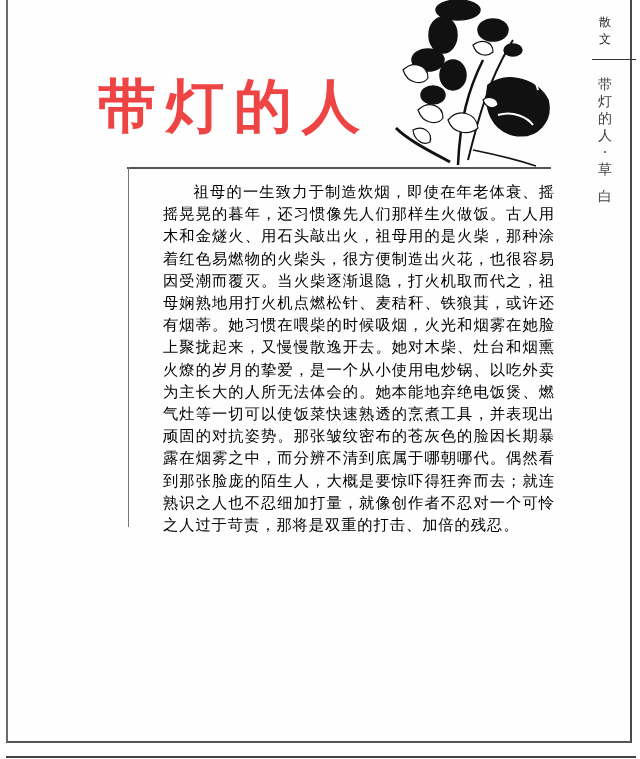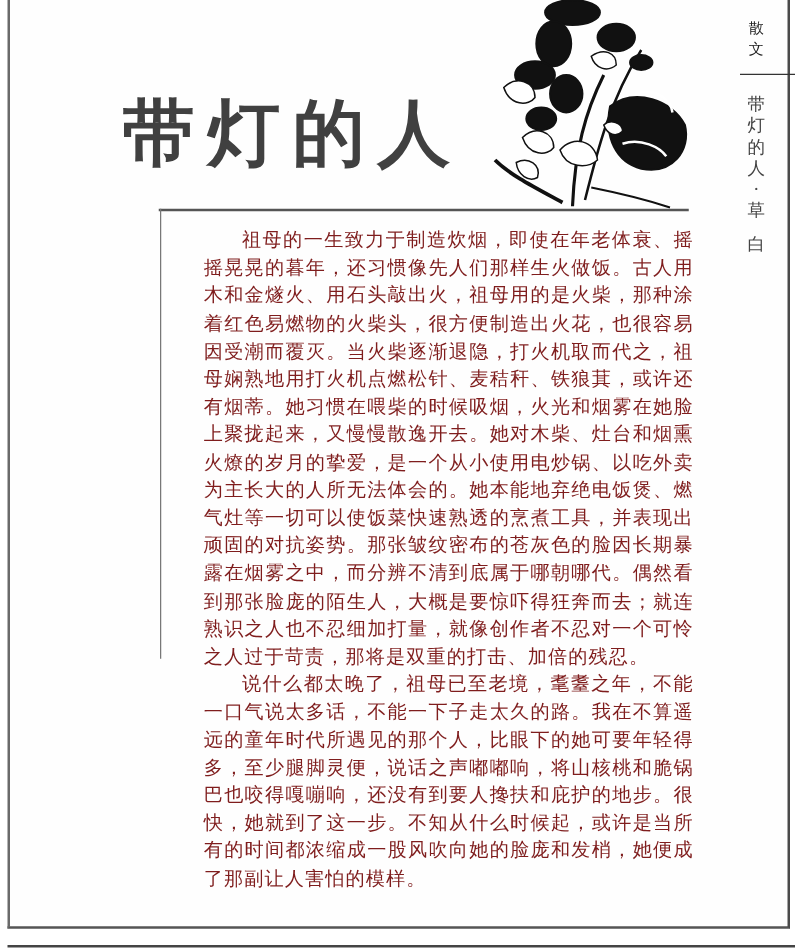--- a/index.html
+++ b/index.html
@@ -12,21 +12,21 @@
     border-left: 2px solid #6a6a6a; border-right: 2px solid #4a4a4a; border-bottom: 2px solid #555;
     box-sizing: border-box; background: #fefefe;
   }
   .next-page-line {
     position: absolute; left: 6px; top: 756px; width: 630px; height: 0;
     border-top: 2px solid #444;
   }
   .title {
     position: absolute; left: 98px; top: 38px;
     font-family: "DejaVu Sans", "Liberation Sans", sans-serif; font-weight: bold;
-    font-size: 58px; letter-spacing: 10px; color: #404040; line-height: 1;
+    font-size: 58px; letter-spacing: 10px; color: #ef4444; line-height: 1;
   }
   .flower {
     position: absolute; left: 388px; top: 0px; width: 170px; height: 168px;
   }
   .side-tab {
     position: absolute; left: 572px; top: 0; width: 62px; height: 300px;
   }
   .side-category {
     position: absolute; left: 24px; top: 14px; width: 18px;
     font-size: 12px; line-height: 17px; color: #222; text-align: center;
@@ -41,21 +41,21 @@
   .side-article span { display: block; }
   .side-article .gap { height: 10px; }
   .text-box-top {
     position: absolute; left: 127px; top: 167px; width: 424px; border-top: 2px solid #555;
   }
   .text-box-left {
     position: absolute; left: 128px; top: 167px; height: 360px; border-left: 1.5px solid #777;
   }
   .body-text {
     position: absolute; left: 163px; top: 181px; width: 392px;
-    font-size: 15.3px; line-height: 22.2px; color: #7f1d1d; letter-spacing: 0.9px;
+    font-size: 15.3px; line-height: 22.2px; color: #000000; letter-spacing: 0.9px;
     text-align: justify;
   }
   .body-text p { margin: 0; text-indent: 2em; }
 </style>
 </head>
 <body>
 
 <div class="page-frame"></div>
 <div class="next-page-line"></div>
 
@@ -103,14 +103,13 @@
     <span class="gap"></span>
     <span>白</span>
   </div>
 </div>
 
 <div class="text-box-top"></div>
 <div class="text-box-left"></div>
 
 <div class="body-text">
   <p>祖母的一生致力于制造炊烟，即使在年老体衰、摇摇晃晃的暮年，还习惯像先人们那样生火做饭。古人用木和金燧火、用石头敲出火，祖母用的是火柴，那种涂着红色易燃物的火柴头，很方便制造出火花，也很容易因受潮而覆灭。当火柴逐渐退隐，打火机取而代之，祖母娴熟地用打火机点燃松针、麦秸秆、铁狼萁，或许还有烟蒂。她习惯在喂柴的时候吸烟，火光和烟雾在她脸上聚拢起来，又慢慢散逸开去。她对木柴、灶台和烟熏火燎的岁月的挚爱，是一个从小使用电炒锅、以吃外卖为主长大的人所无法体会的。她本能地弃绝电饭煲、燃气灶等一切可以使饭菜快速熟透的烹煮工具，并表现出顽固的对抗姿势。那张皱纹密布的苍灰色的脸因长期暴露在烟雾之中，而分辨不清到底属于哪朝哪代。偶然看到那张脸庞的陌生人，大概是要惊吓得狂奔而去；就连熟识之人也不忍细加打量，就像创作者不忍对一个可怜之人过于苛责，那将是双重的打击、加倍的残忍。</p>
-  <p>说什么都太晚了，祖母已至老境，耄耋之年，不能一口气说太多话，不能一下子走太久的路。我在不算遥远的童年时代所遇见的那个人，比眼下的她可要年轻得多，至少腿脚灵便，说话之声嘟嘟响，将山核桃和脆锅巴也咬得嘎嘣响，还没有到要人搀扶和庇护的地步。很快，她就到了这一步。不知从什么时候起，或许是当所有的时间都浓缩成一股风吹向她的脸庞和发梢，她便成了那副让人害怕的模样。</p>
 </div>
 
 </body></html>

